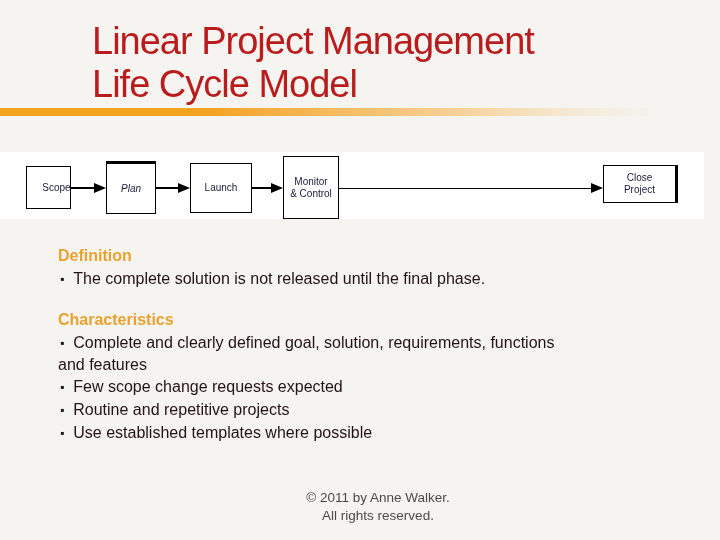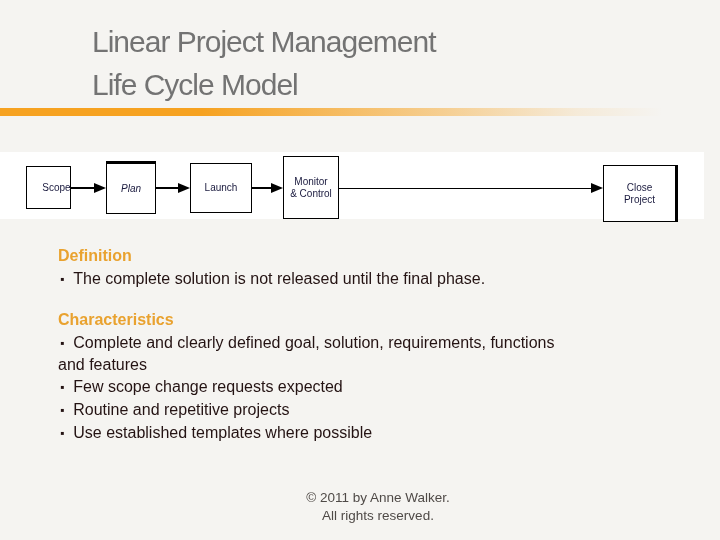--- a/index.html
+++ b/index.html
@@ -9,22 +9,22 @@
     background: #f5f4f1;
   }
   #slide {
     position: relative; width: 720px; height: 540px;
     background: #f5f4f1; overflow: hidden;
   }
 
   
   #title {
     position: absolute; left: 92px; top: 20px;
-    font-size: 30px; line-height: 43px; letter-spacing: -1px;
-    color: #737373; font-weight: 400; white-space: nowrap;
+    font-size: 38px; line-height: 43px; letter-spacing: -1px;
+    color: #b91c1c; font-weight: 400; white-space: nowrap;
   }
 
   
   #title-rule {
     position: absolute; left: 0; top: 108px; width: 720px; height: 8px;
     background: linear-gradient(to right,
       #f6a221 0%, #f6a221 28%,
       rgba(246,162,33,0.45) 62%,
       rgba(246,162,33,0.12) 80%,
       rgba(246,162,33,0) 92%);
@@ -38,21 +38,21 @@
   .flow-box {
     position: absolute; background: #ffffff; border: 1px solid #000;
     display: flex; flex-direction: column; align-items: center; justify-content: center;
     font-size: 10px; line-height: 12px; color: #1a1a3e; text-align: center;
     box-sizing: border-box;
   }
   #box-scope  { left: 26px;  top: 166px; width: 45px; height: 43px; padding-left: 16px; }
   #box-plan   { left: 106px; top: 161px; width: 50px; height: 53px; border-top-width: 3px; font-style: italic; }
   #box-launch { left: 190px; top: 163px; width: 62px; height: 50px; }
   #box-monitor{ left: 283px; top: 156px; width: 56px; height: 63px; }
-  #box-close  { left: 603px; top: 165px; width: 75px; height: 57px; border-right-width: 3px; }
+  #box-close  { left: 603px; top: 165px; width: 75px; height: 38px; border-right-width: 3px; }
 
   .flow-arrow {
     position: absolute; top: 183px; height: 10px;
     display: flex; align-items: center;
   }
   .flow-arrow .shaft { flex: 1; height: 0; border-top: 2px solid #000; }
   .flow-arrow .head {
     width: 0; height: 0;
     border-top: 5px solid transparent; border-bottom: 5px solid transparent;
     border-left: 12px solid #000;

